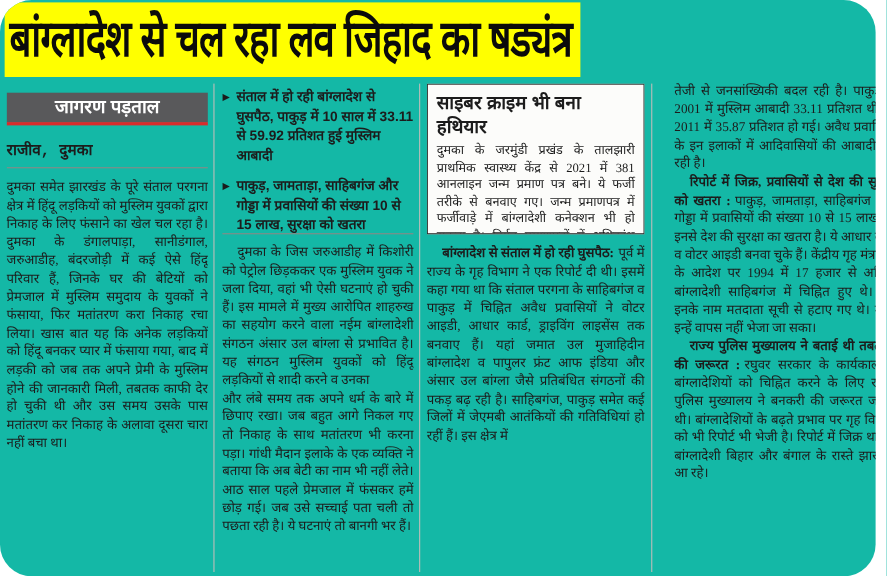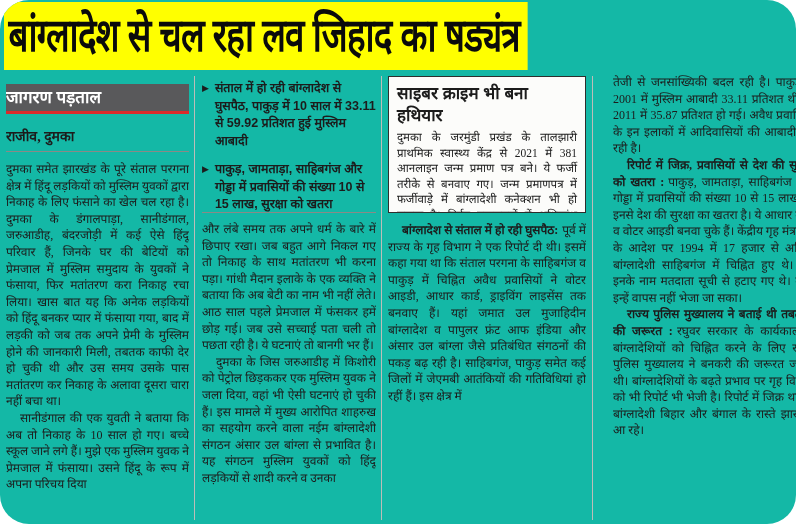--- a/index.html
+++ b/index.html
@@ -33,26 +33,26 @@
   .vrule{position:absolute;top:76px;height:444px;width:1px;background:#bdbdb8;}
   
   .col{position:absolute;overflow:hidden;bottom:2px;}
   .col1{left:6px;top:84px;width:183px;}
   .col2{left:202px;top:78px;width:174px;}
   .col3{left:388px;top:76px;width:198px;}
   .col4{left:613px;top:74px;width:201px;}
   
   .badge{
     background:var(--badge_bg,#59595b);
-    color:#fff;text-align:left;
+    color:#fff;text-align:center;
     font-family:"Liberation Sans","DejaVu Sans",sans-serif;
     font-weight:bold;font-size:17px;line-height:27px;height:27px;
   }
   .badge-underline{height:3px;background:var(--badge_line,#d92b2b);}
-  .byline{font-weight:bold;font-size:14px;margin:12px 0 6px 0;}
+  .byline{font-weight:bold;font-size:14px;margin:12px 0 6px 0;font-family:Liberation Mono, monospace;}
   .byline-rule{border:none;border-top:1px solid #8a8a86;margin:0 0 9px 0;}
   
   .body{
     margin:0;
     font-size:12px;line-height:16.6px;
     text-align:justify;
     color:#1c1c1c;
   }
   .indent{text-indent:14px;}
   .lead{font-weight:bold;margin-right:4px;}
@@ -93,37 +93,36 @@
   <div class="vrule" style="left:592px"></div>
 
   <div class="col col1">
     <div class="badge">
       <span>जागरण पड़ताल</span>
     </div>
     <div class="badge-underline"></div>
     <div class="byline">राजीव, दुमका</div>
     <hr class="byline-rule">
     <p class="body">दुमका समेत झारखंड के पूरे संताल परगना क्षेत्र में हिंदू लड़कियों को मुस्लिम युवकों द्वारा निकाह के लिए फंसाने का खेल चल रहा है। दुमका के डंगालपाड़ा, सानीडंगाल, जरुआडीह, बंदरजोड़ी में कई ऐसे हिंदू परिवार हैं, जिनके घर की बेटियों को प्रेमजाल में मुस्लिम समुदाय के युवकों ने फंसाया, फिर मतांतरण करा निकाह रचा लिया। खास बात यह कि अनेक लड़कियों को हिंदू बनकर प्यार में फंसाया गया, बाद में लड़की को जब तक अपने प्रेमी के मुस्लिम होने की जानकारी मिली, तबतक काफी देर हो चुकी थी और उस समय उसके पास मतांतरण कर निकाह के अलावा दूसरा चारा नहीं बचा था।</p>
-    <p class="body indent">सानीडंगाल की एक युवती ने बताया कि अब तो निकाह के 10 साल हो गए। बच्चे स्कूल जाने लगे हैं। मुझे एक मुस्लिम युवक ने प्रेमजाल में फंसाया। उसने हिंदू के रूप में अपना परिचय दिया</p>
   </div>
 
   <div class="col col2">
     <div class="highlights">
       <div class="hl-item">
         <span class="tri">▶</span>
         <span>संताल में हो रही बांग्लादेश से घुसपैठ, पाकुड़ में 10 साल में 33.11 से 59.92 प्रतिशत हुई मुस्लिम आबादी</span>
       </div>
       <div class="hl-item">
         <span class="tri">▶</span>
         <span>पाकुड़, जामताड़ा, साहिबगंज और गोड्डा में प्रवासियों की संख्या 10 से 15 लाख, सुरक्षा को खतरा</span>
       </div>
     </div>
     <div class="hdivider"></div>
+    <p class="body indent">दुमका के जिस जरुआडीह में किशोरी को पेट्रोल छिड़ककर एक मुस्लिम युवक ने जला दिया, वहां भी ऐसी घटनाएं हो चुकी हैं। इस मामले में मुख्य आरोपित शाहरुख का सहयोग करने वाला नईम बांग्लादेशी संगठन अंसार उल बांग्ला से प्रभावित है। यह संगठन मुस्लिम युवकों को हिंदू लड़कियों से शादी करने व उनका</p>
     <p class="body">और लंबे समय तक अपने धर्म के बारे में छिपाए रखा। जब बहुत आगे निकल गए तो निकाह के साथ मतांतरण भी करना पड़ा। गांधी मैदान इलाके के एक व्यक्ति ने बताया कि अब बेटी का नाम भी नहीं लेते। आठ साल पहले प्रेमजाल में फंसकर हमें छोड़ गई। जब उसे सच्चाई पता चली तो पछता रही है। ये घटनाएं तो बानगी भर हैं।</p>
-    <p class="body indent">दुमका के जिस जरुआडीह में किशोरी को पेट्रोल छिड़ककर एक मुस्लिम युवक ने जला दिया, वहां भी ऐसी घटनाएं हो चुकी हैं। इस मामले में मुख्य आरोपित शाहरुख का सहयोग करने वाला नईम बांग्लादेशी संगठन अंसार उल बांग्ला से प्रभावित है। यह संगठन मुस्लिम युवकों को हिंदू लड़कियों से शादी करने व उनका</p>
   </div>
 
   <div class="col col3">
     <div class="cyberbox">
       <div class="cyber-title">साइबर क्राइम भी बना हथियार</div>
       <p class="cyber-body">दुमका के जरमुंडी प्रखंड के तालझारी प्राथमिक स्वास्थ्य केंद्र से 2021 में 381 आनलाइन जन्म प्रमाण पत्र बने। ये फर्जी तरीके से बनवाए गए। जन्म प्रमाणपत्र में फर्जीवाड़े में बांग्लादेशी कनेक्शन भी हो सकता है। निर्गत प्रमाणपत्रों में अधिकांश साहिबगंज जिले के राजमहल व इसके आसपास के हैं।</p>
     </div>
     <p class="body indent"><span class="lead">बांग्लादेश से संताल में हो रही घुसपैठ:</span><span>पूर्व में राज्य के गृह विभाग ने एक रिपोर्ट दी थी। इसमें कहा गया था कि संताल परगना के साहिबगंज व पाकुड़ में चिह्नित अवैध प्रवासियों ने वोटर आइडी, आधार कार्ड, ड्राइविंग लाइसेंस तक बनवाए हैं। यहां जमात उल मुजाहिदीन बांग्लादेश व पापुलर फ्रंट आफ इंडिया और अंसार उल बांग्ला जैसे प्रतिबंधित संगठनों की पकड़ बढ़ रही है। साहिबगंज, पाकुड़ समेत कई जिलों में जेएमबी आतंकियों की गतिविधियां हो रहीं हैं। इस क्षेत्र में</span></p>
   </div>
 

